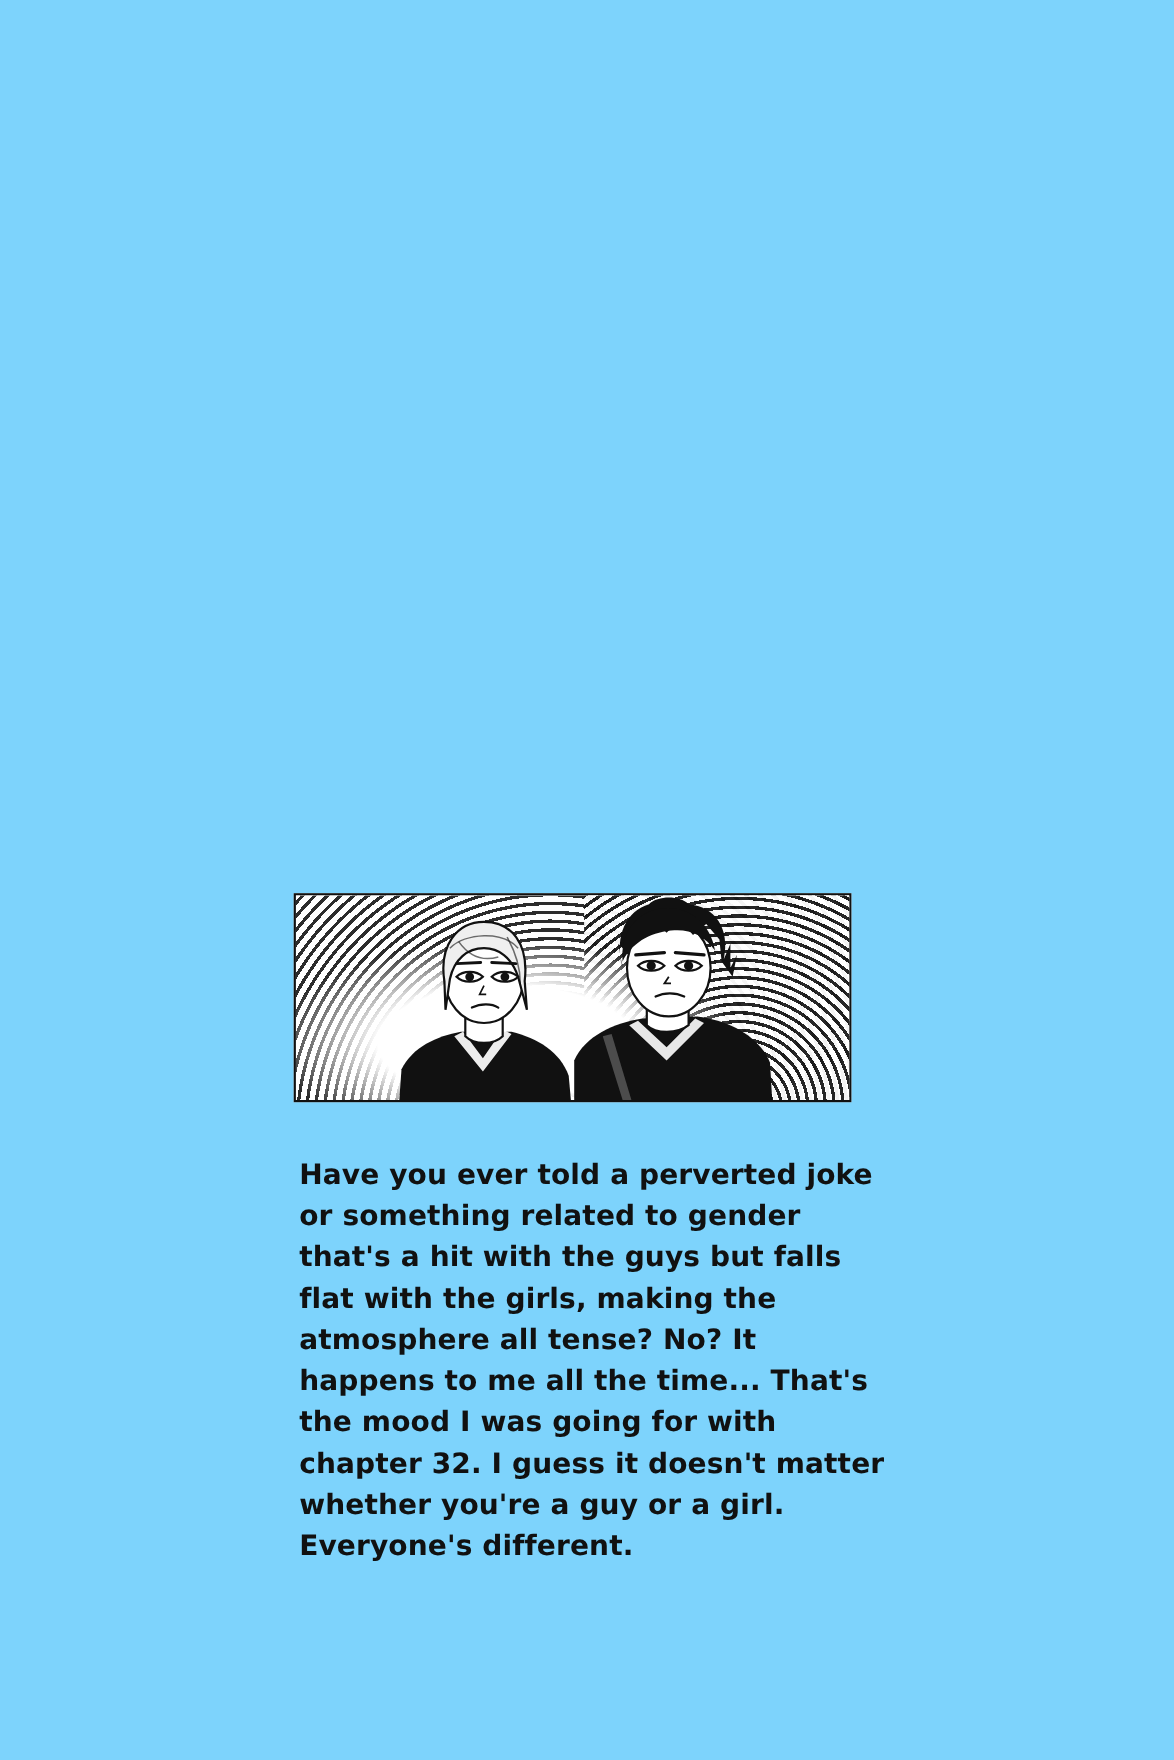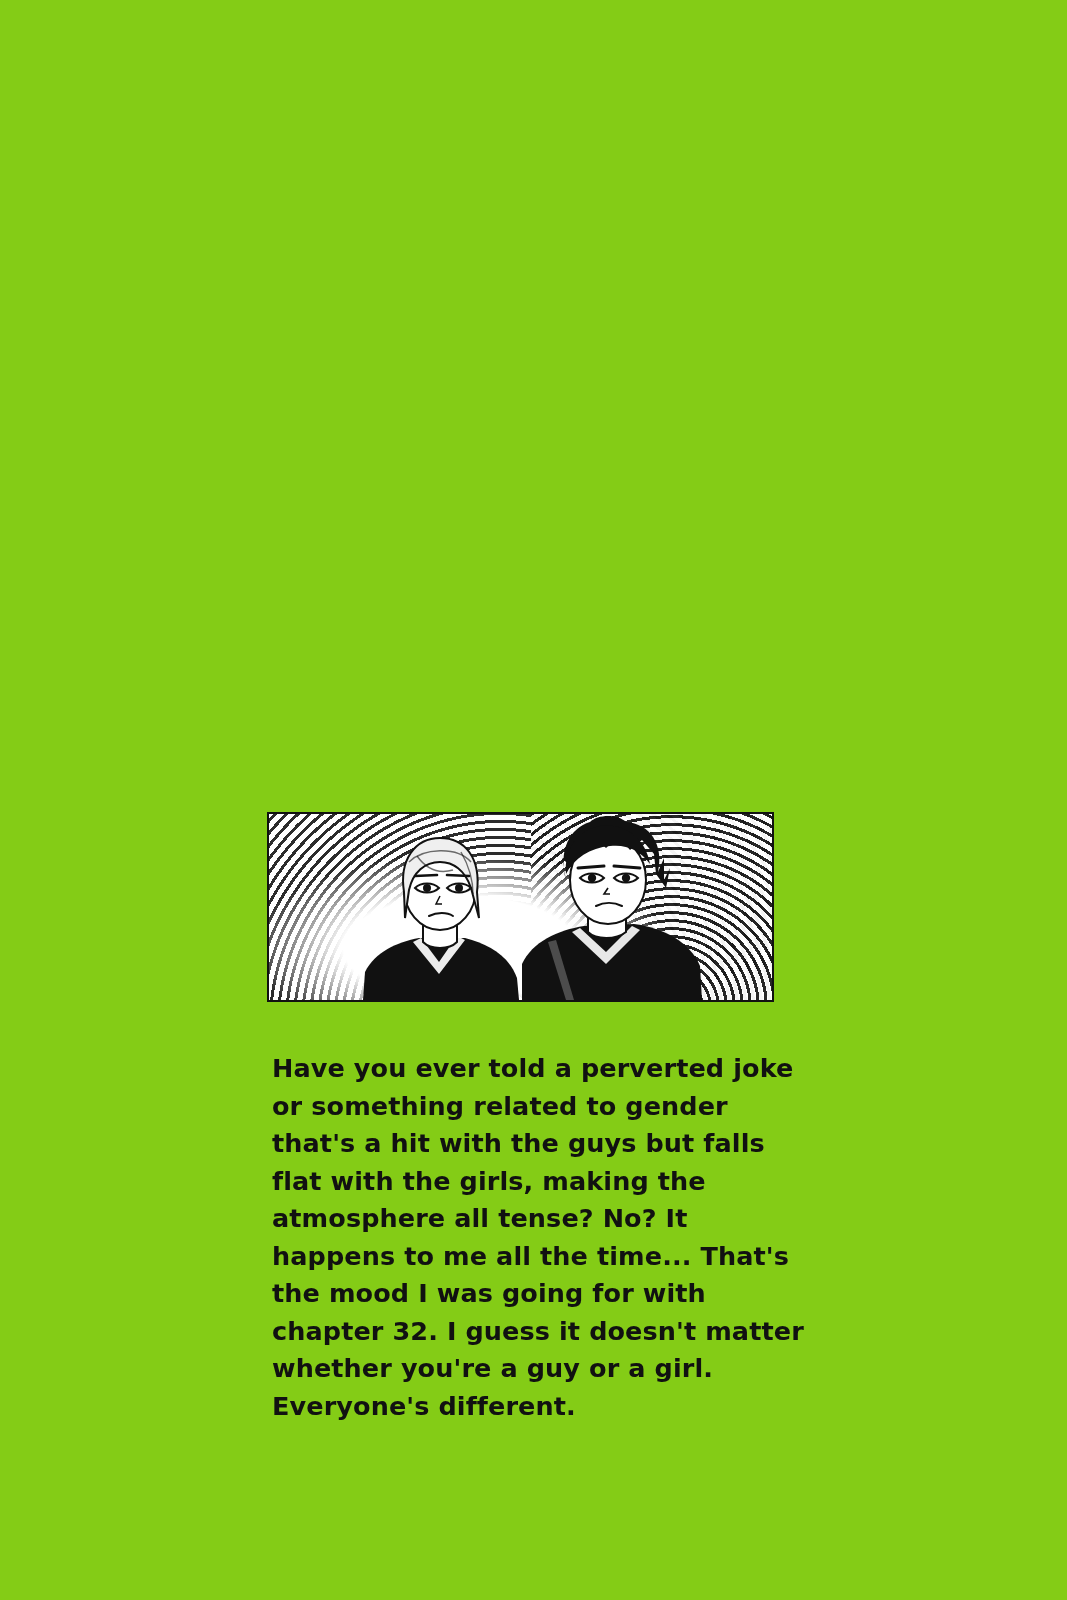--- a/index.html
+++ b/index.html
@@ -11,21 +11,21 @@
     width: 1067px;
     height: 1600px;
     position: relative;
     overflow: hidden;
     font-family: "DejaVu Sans", sans-serif;
   }
 
   .page {
     position: absolute;
     inset: 0;
-    background: #84cc16;
+    background: #7dd3fc;
   }
 
   
   .panel {
     position: absolute;
     left: 267px;
     top: 812px;
     width: 503px;
     height: 186px;
     border: 2px solid #111111;

